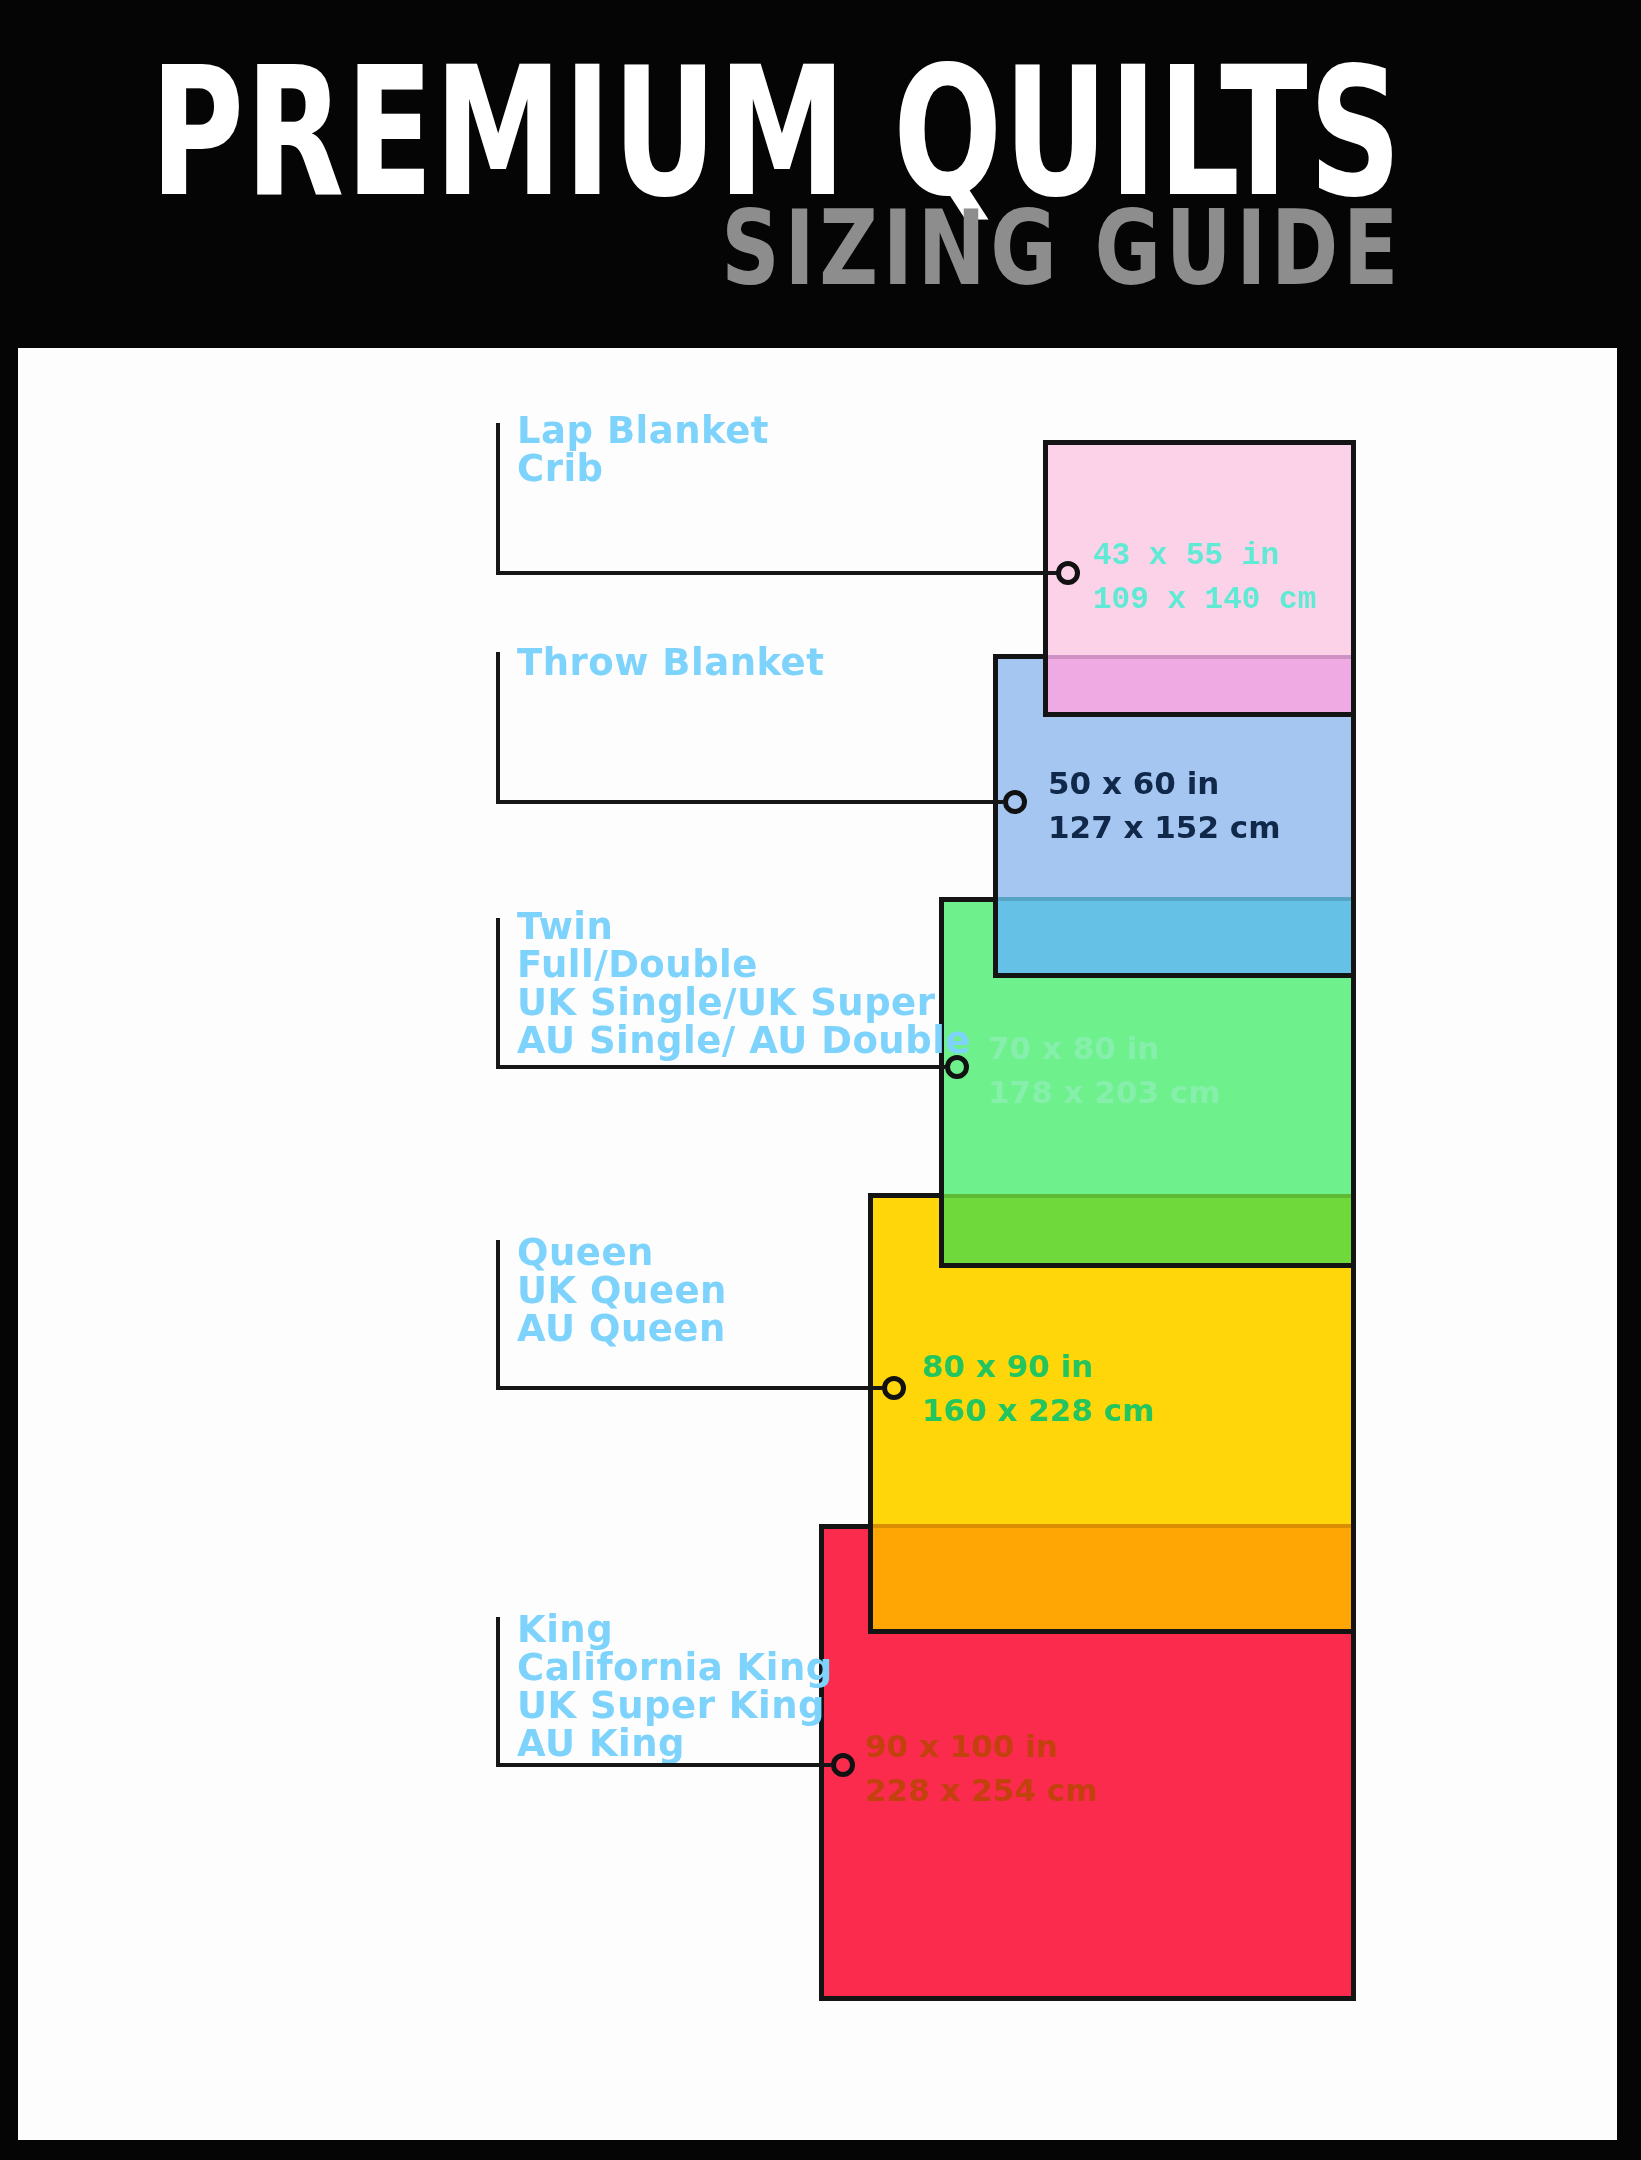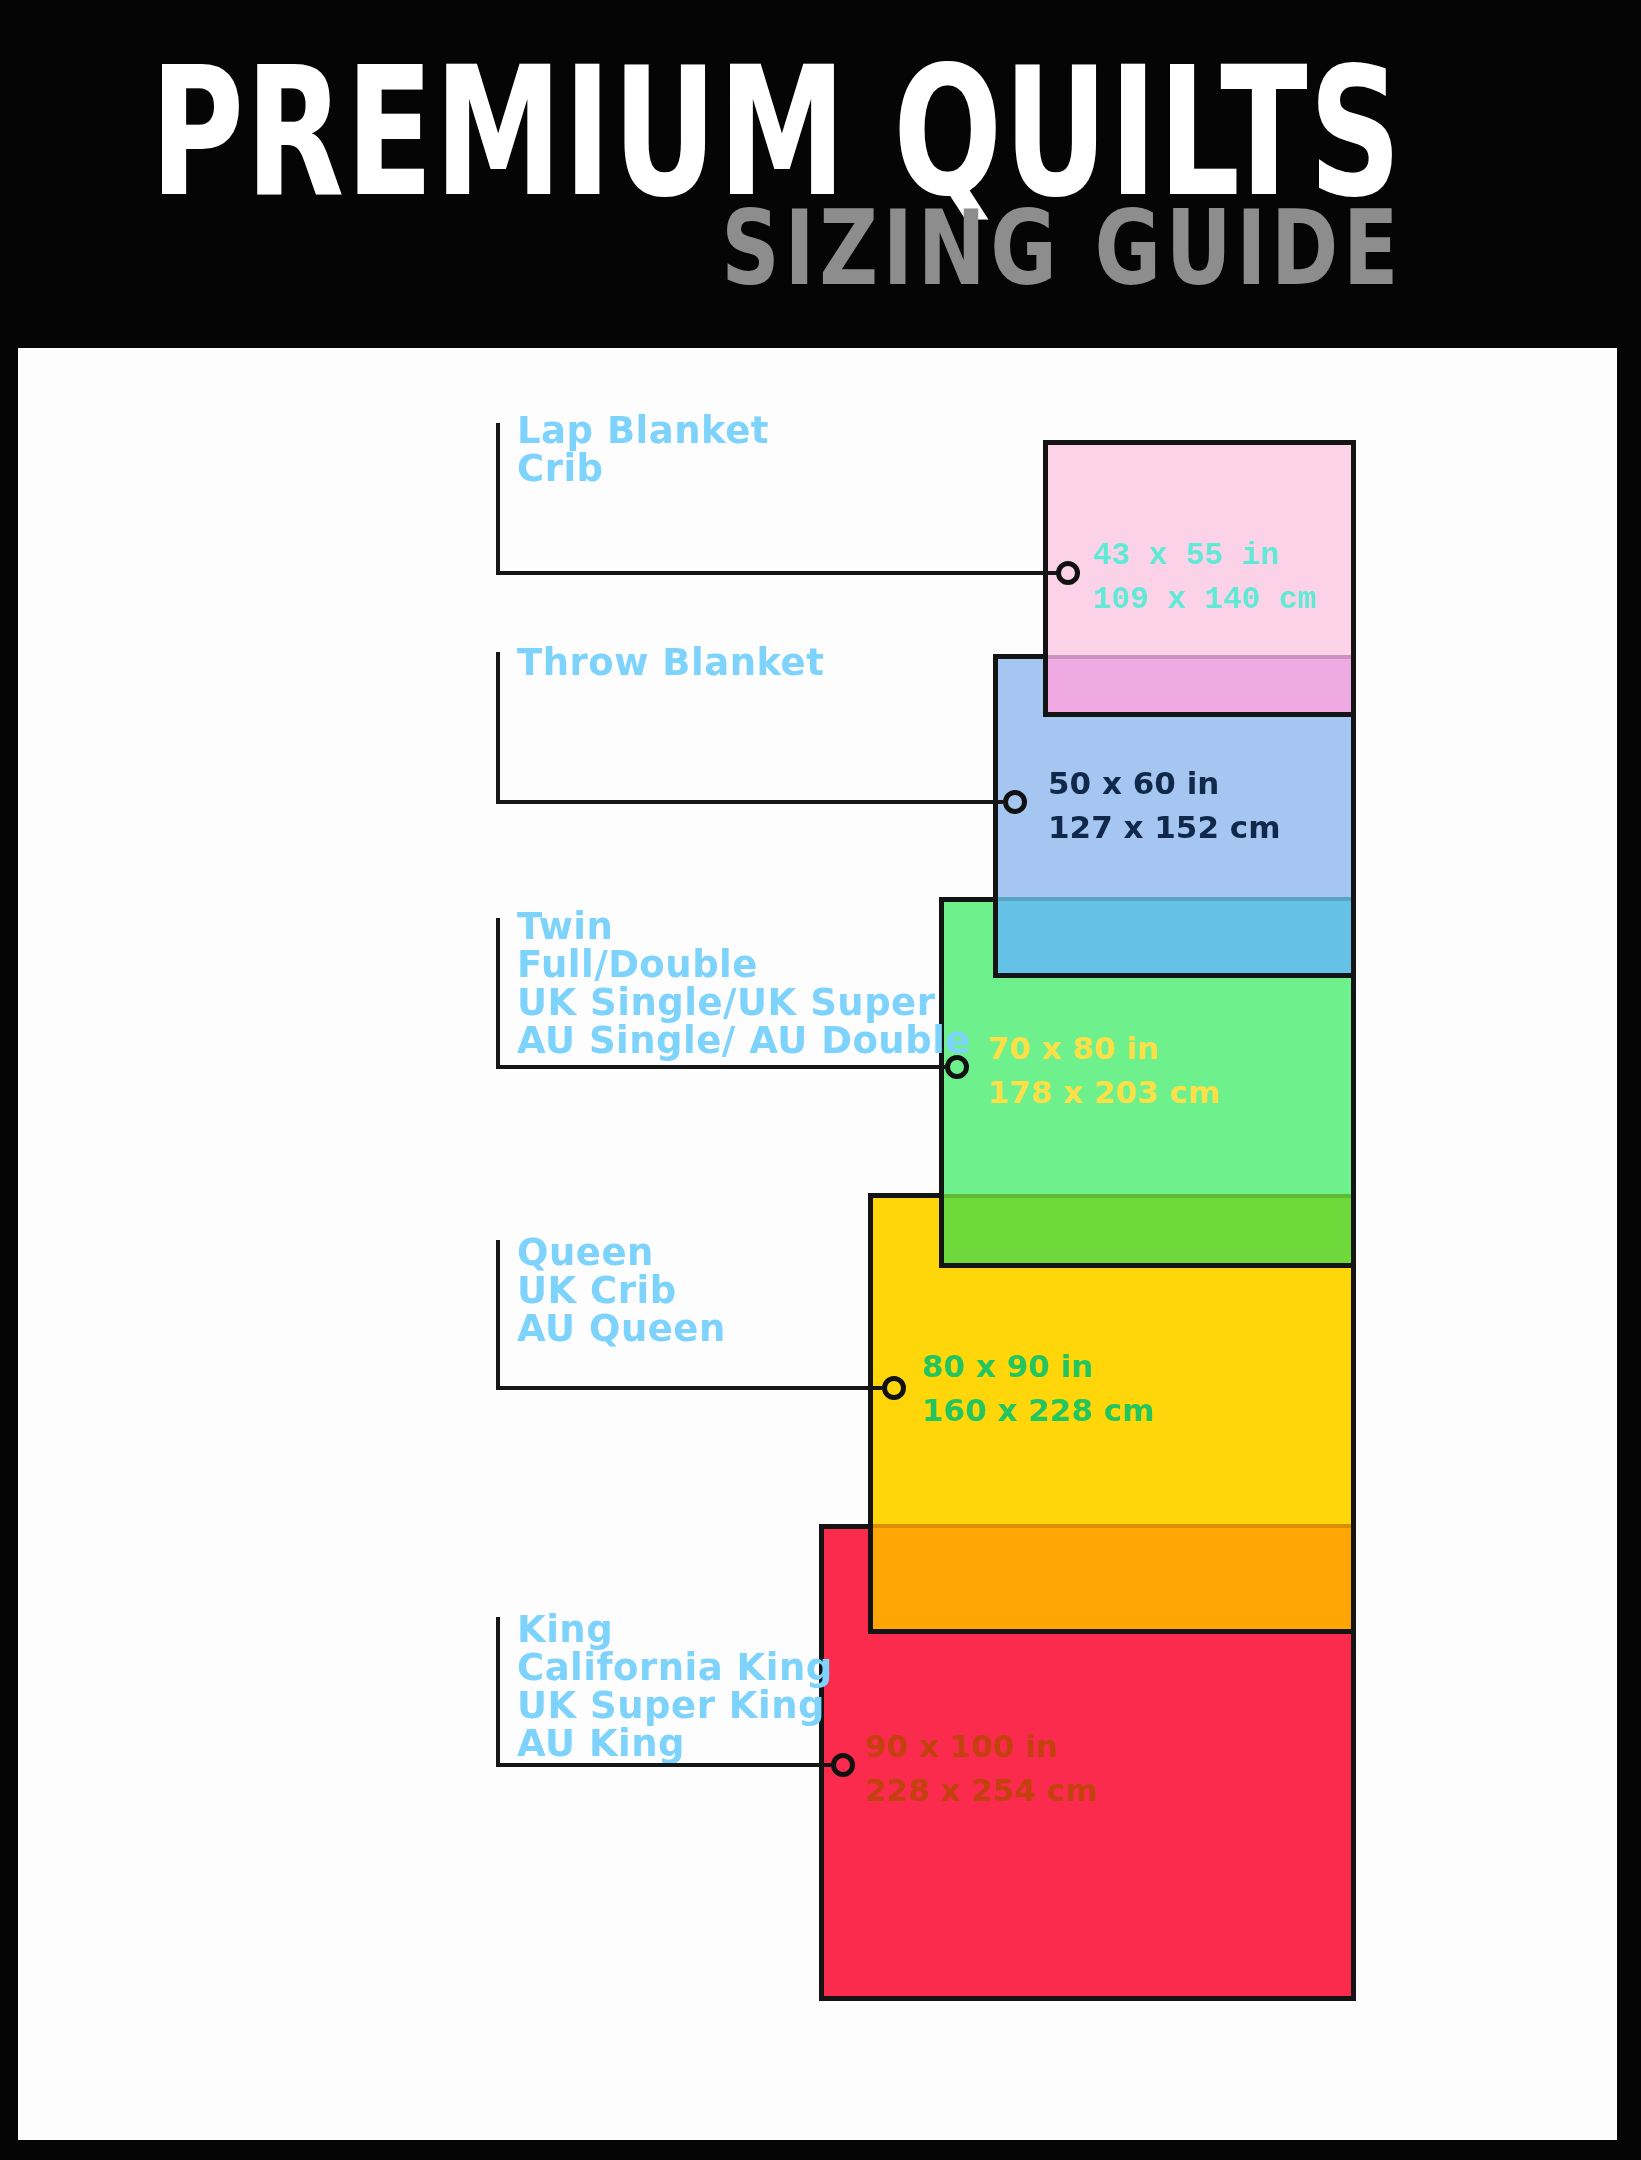--- a/index.html
+++ b/index.html
@@ -29,21 +29,21 @@
   .q-pink  .overlap{height:57px;}
   .q-blue  .overlap{height:76px;}
   .q-green .overlap{height:69px;}
   .q-yellow .overlap{height:105px;}
 
   
   .size{position:absolute;z-index:10;font-weight:600;font-size:31px;line-height:44px;
         letter-spacing:0px;white-space:nowrap;}
   .size-pink  {left:1093px;top:534px;color:#5eead4;font-family:Liberation Mono, monospace;}
   .size-blue  {left:1048px;top:761px;color:#10294a;}
-  .size-green {left:988px; top:1026px;color:#fde047;}
+  .size-green {left:988px; top:1026px;color:#86efac;}
   .size-yellow{left:922px; top:1344px;color:#22c55e;}
   .size-red   {left:865px; top:1724px;color:#c2410c;}
 
   
   .lbl{position:absolute;left:517px;z-index:10;color:#7dd3fc;font-weight:700;
        font-size:37px;line-height:38px;letter-spacing:0.5px;white-space:nowrap;}
   .lbl-1{top:412px;} .lbl-2{top:644px;} .lbl-3{top:908px;} .lbl-4{top:1234px;} .lbl-5{top:1611px;}
 
   
   .vline{position:absolute;width:4px;background:#161616;z-index:10;}
@@ -114,21 +114,21 @@
     <div>Throw Blanket</div>
   </div>
   <div class="lbl lbl-3">
     <div>Twin</div>
     <div>Full/Double</div>
     <div>UK Single/UK Super</div>
     <div>AU Single/ AU Double</div>
   </div>
   <div class="lbl lbl-4">
     <div>Queen</div>
-    <div>UK Crib</div>
+    <div>UK Queen</div>
     <div>AU Queen</div>
   </div>
   <div class="lbl lbl-5">
     <div>King</div>
     <div>California King</div>
     <div>UK Super King</div>
     <div>AU King</div>
   </div>
 
   <div class="vline v-1"></div>

